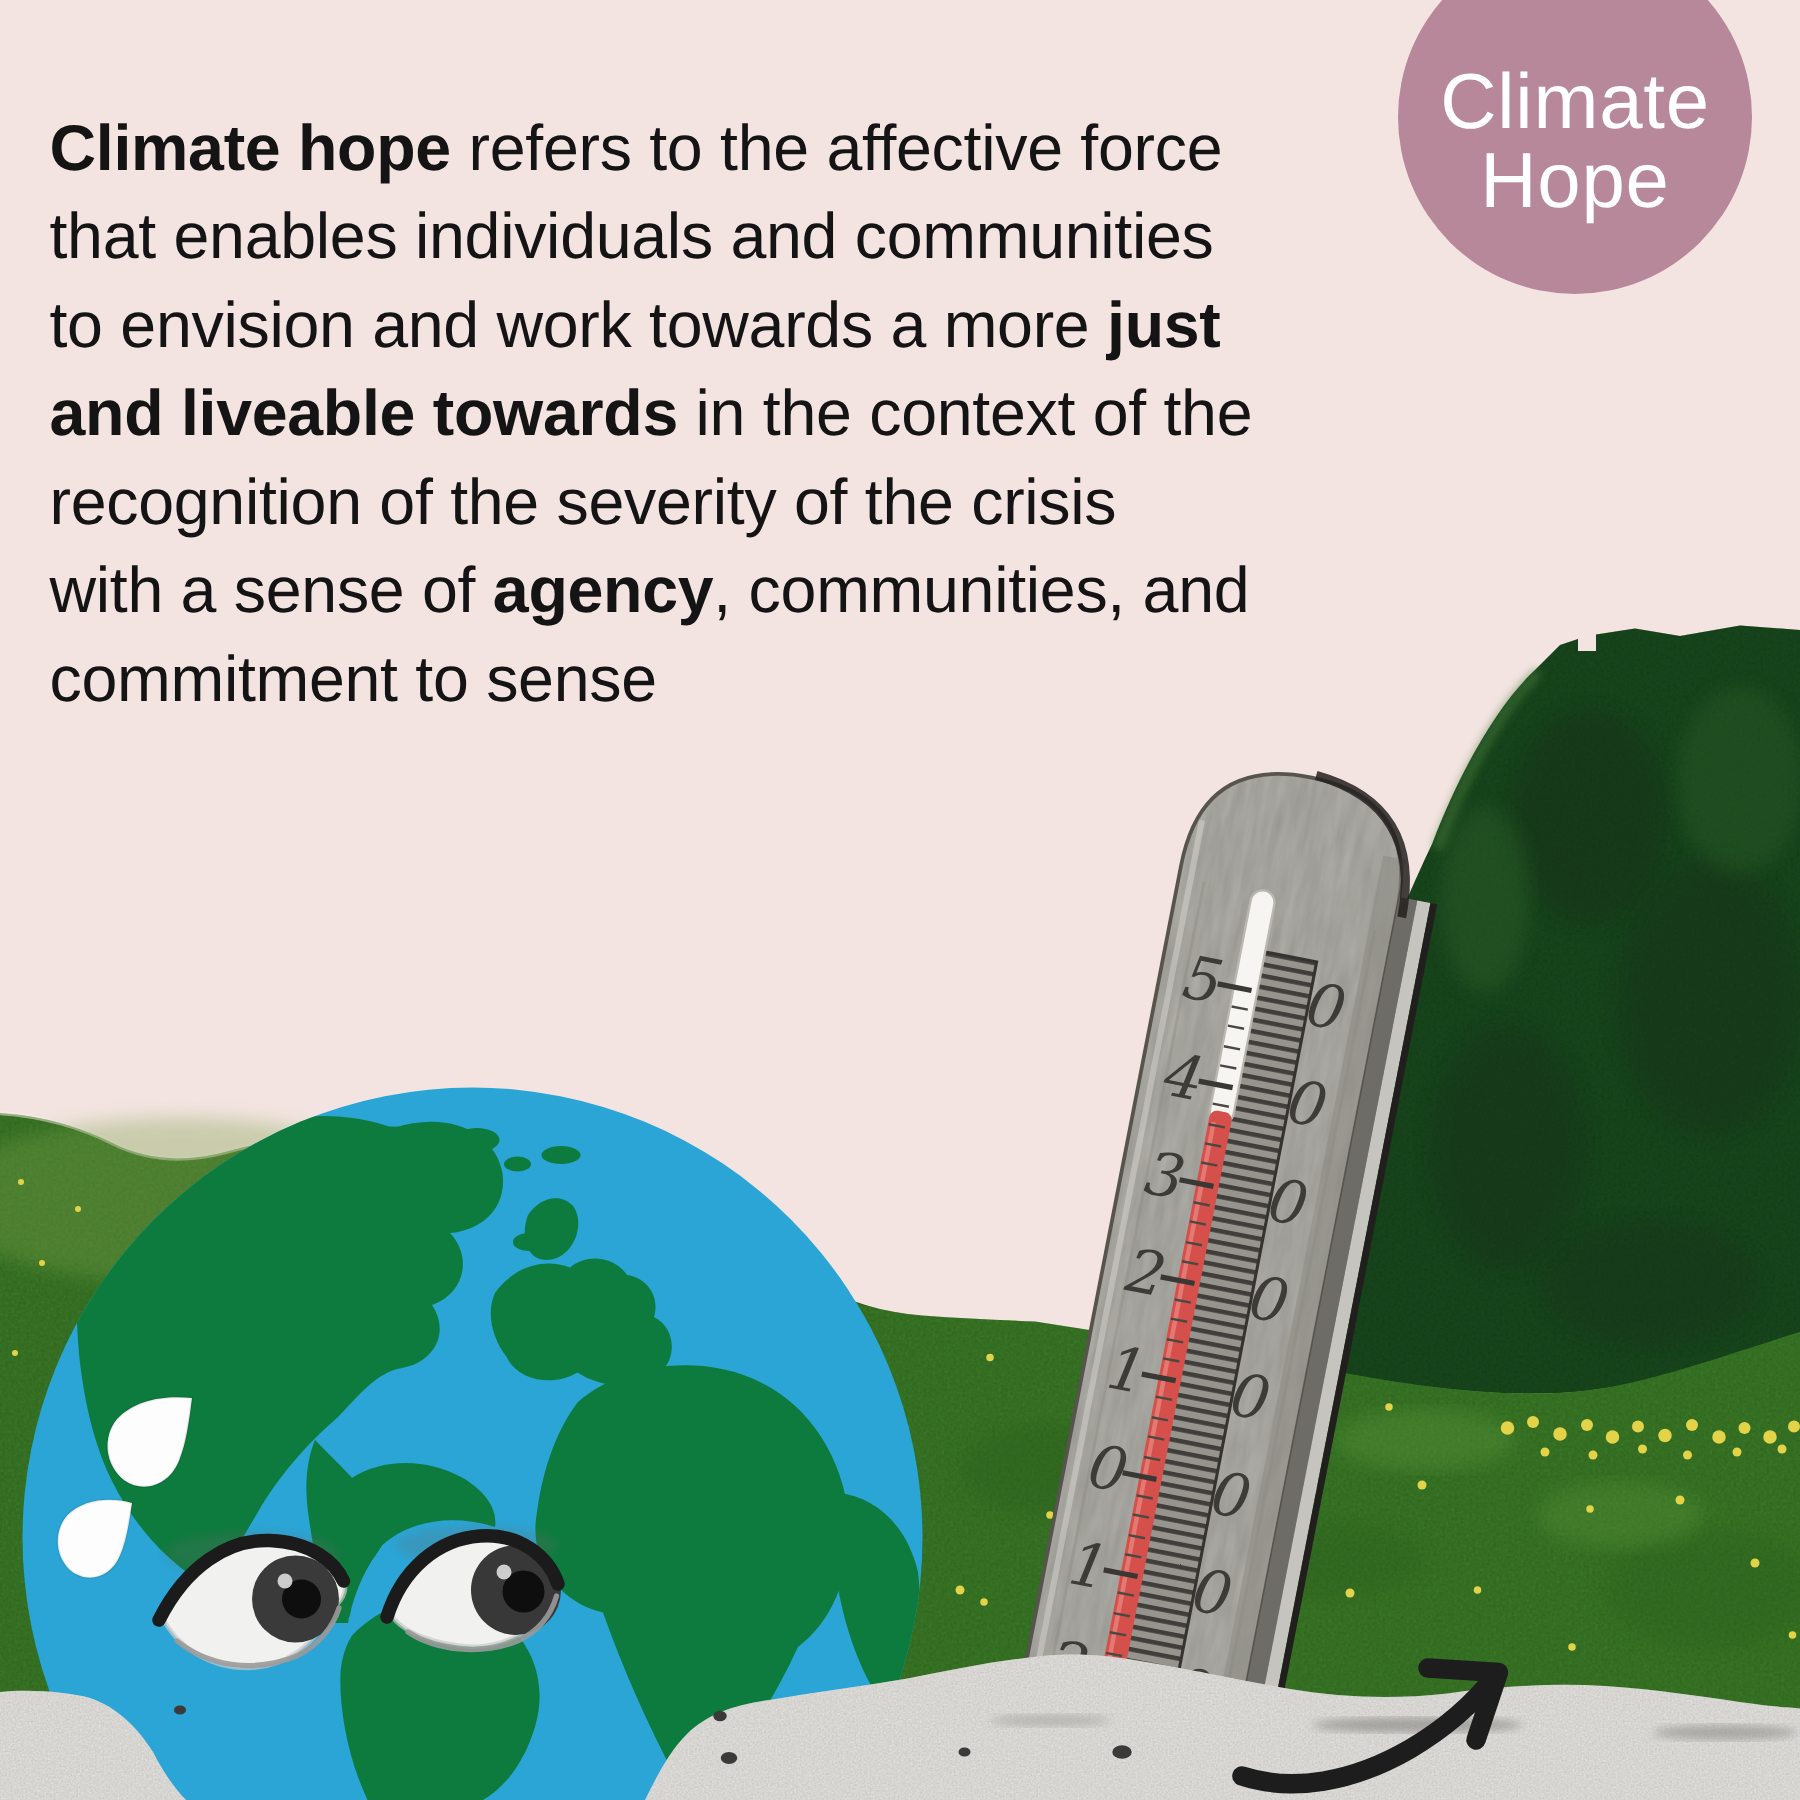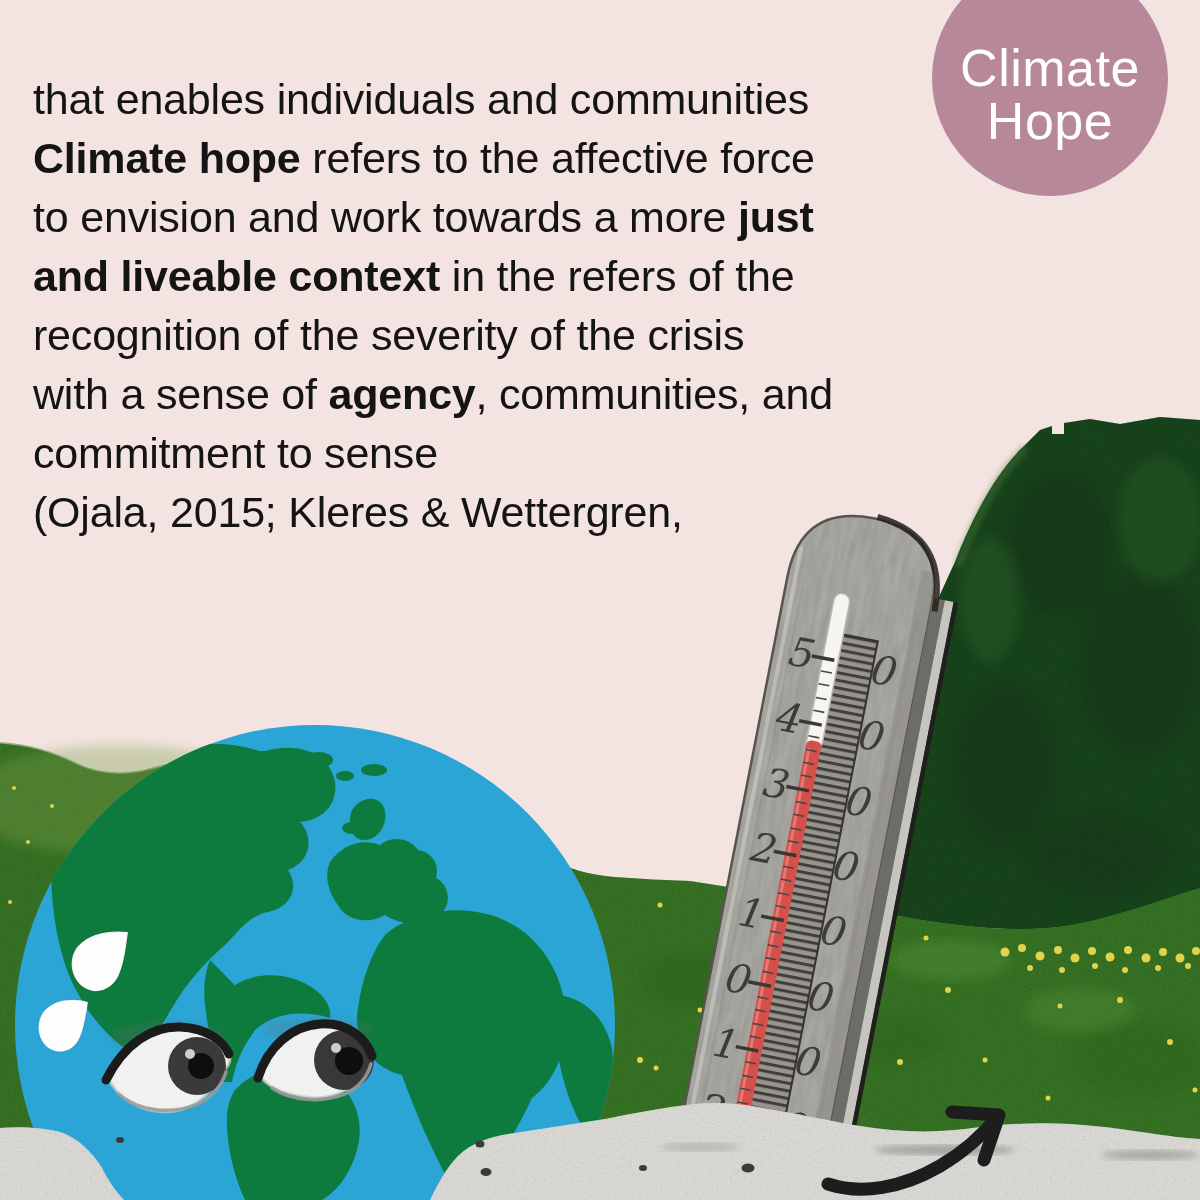--- a/index.html
+++ b/index.html
@@ -294,26 +294,25 @@
     </g>
   </g>
 
   <g stroke="#1d1d1d" stroke-width="13" stroke-linecap="round" stroke-linejoin="round" fill="none">
     <path d="M828,1184 C862,1195 902,1188 940,1166 C962,1153 982,1136 997,1117"></path>
     <path d="M952,1112 L999,1115 L984,1160"></path>
   </g>
 </svg>
 
 <div class="definition">
+  <div class="t-line"><span class="b">Climate hope</span><span> refers to the affective force</span></div>
   <div class="t-line"><span>that enables individuals and communities</span></div>
-  <div class="t-line"><span class="b">Climate hope</span><span> refers to the affective force</span></div>
   <div class="t-line"><span>to envision and work towards a more </span><span class="b">just</span></div>
-  <div class="t-line"><span class="b">and liveable context</span><span> in the refers of the</span></div>
+  <div class="t-line"><span class="b">and liveable towards</span><span> in the context of the</span></div>
   <div class="t-line"><span>recognition of the severity of the crisis</span></div>
   <div class="t-line"><span>with a sense of </span><span class="b">agency</span><span>, communities, and</span></div>
   <div class="t-line"><span>commitment to sense</span></div>
-  <div class="t-line"><span>(Ojala, 2015; Kleres &amp; Wettergren,</span></div>
 </div>
 
 <div class="badge">
   <div class="badge-line">Climate</div>
   <div class="badge-line">Hope</div>
 </div>
 
 </body></html>

